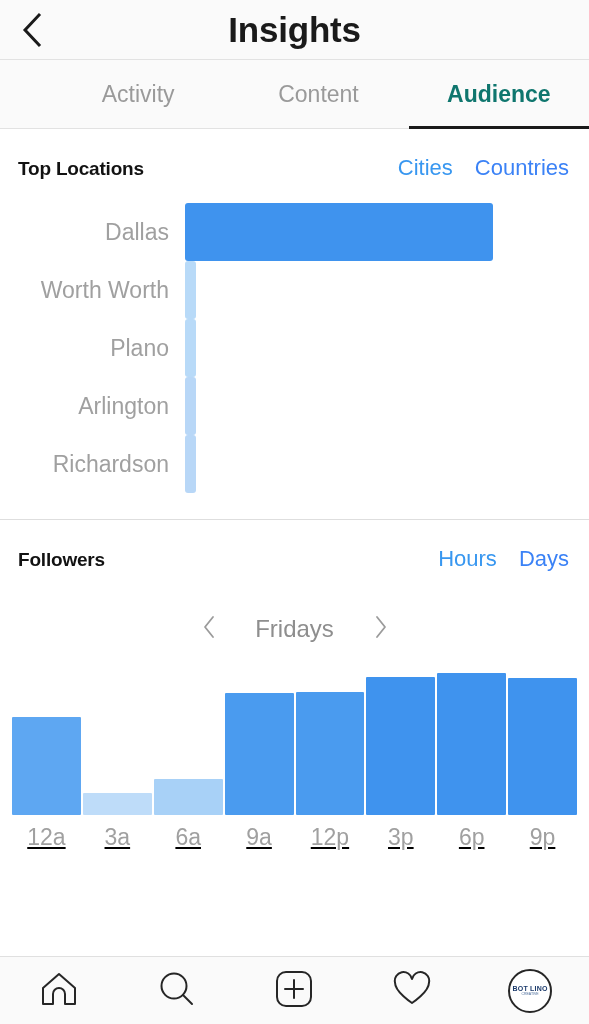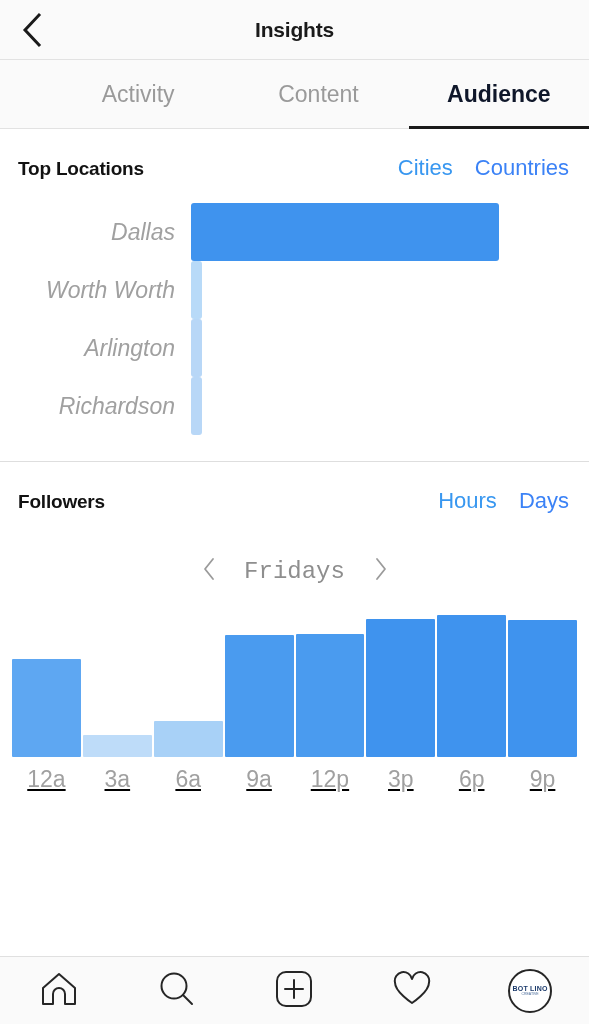--- a/index.html
+++ b/index.html
@@ -34,21 +34,21 @@
     width: 52px;
     display: flex;
     align-items: center;
     justify-content: center;
     cursor: pointer;
   }
   .back-btn svg { display: block; }
   .header-title {
     width: 100%;
     text-align: center;
-    font-size: 21px;
+    font-size: 35px;
     font-weight: 700;
     color: #1a1a1a;
     letter-spacing: -0.2px;
   }
 
   
   .tabs {
     height: 69px;
     background: #fafafa;
     border-bottom: 1px solid #e2e2e2;
@@ -62,21 +62,21 @@
     align-items: center;
     justify-content: center;
     font-size: 23px;
     color: #9a9a9a;
     font-weight: 400;
     position: relative;
     cursor: pointer;
     box-sizing: border-box;
   }
   .tab.active {
-    color: #0f172a;
+    color: #0f766e;
     font-weight: 700;
   }
   .tab.active::after {
     content: "";
     position: absolute;
     left: 0;
     right: -1px;
     bottom: -1px;
     height: 3px;
     background: #1a1a1a;
@@ -115,23 +115,22 @@
     color: #3b82f6;
     cursor: pointer;
     white-space: nowrap;
   }
   .toggle-opt.active {
     color: #3897f0;
   }
 
   
   .loc-chart {
-    padding: 22px 18px 26px 18px;
-    box-sizing: border-box;
-    font-style: italic;
+    padding: 22px 18px 26px 12px;
+    box-sizing: border-box;
   }
   .loc-row {
     display: flex;
     align-items: center;
     height: 58px;
   }
   .loc-label {
     width: 173px;
     text-align: right;
     padding-right: 16px;
@@ -154,21 +153,20 @@
   }
 
   
   .day-nav {
     display: flex;
     align-items: center;
     justify-content: center;
     gap: 14px;
     margin-top: 42px;
     margin-bottom: 8px;
-    font-family: Liberation Mono, monospace;
   }
   .day-nav-arrow {
     cursor: pointer;
     display: flex;
     align-items: center;
     justify-content: center;
     width: 24px;
     height: 30px;
   }
   .day-nav-label {
@@ -303,20 +301,26 @@
 
   <div class="loc-chart">
     <div class="loc-row">
       <div class="loc-label">Dallas</div>
       <div class="loc-bar-track">
         <div class="loc-bar" style="width:308px;background:#3f93ee;"></div>
       </div>
     </div>
     <div class="loc-row">
       <div class="loc-label">Worth Worth</div>
+      <div class="loc-bar-track">
+        <div class="loc-bar" style="width:11px;background:#b8daf8;"></div>
+      </div>
+    </div>
+    <div class="loc-row">
+      <div class="loc-label">Plano</div>
       <div class="loc-bar-track">
         <div class="loc-bar" style="width:11px;background:#b8daf8;"></div>
       </div>
     </div>
     <div class="loc-row">
       <div class="loc-label">Arlington</div>
       <div class="loc-bar-track">
         <div class="loc-bar" style="width:11px;background:#b8d7f7;"></div>
       </div>
     </div>

